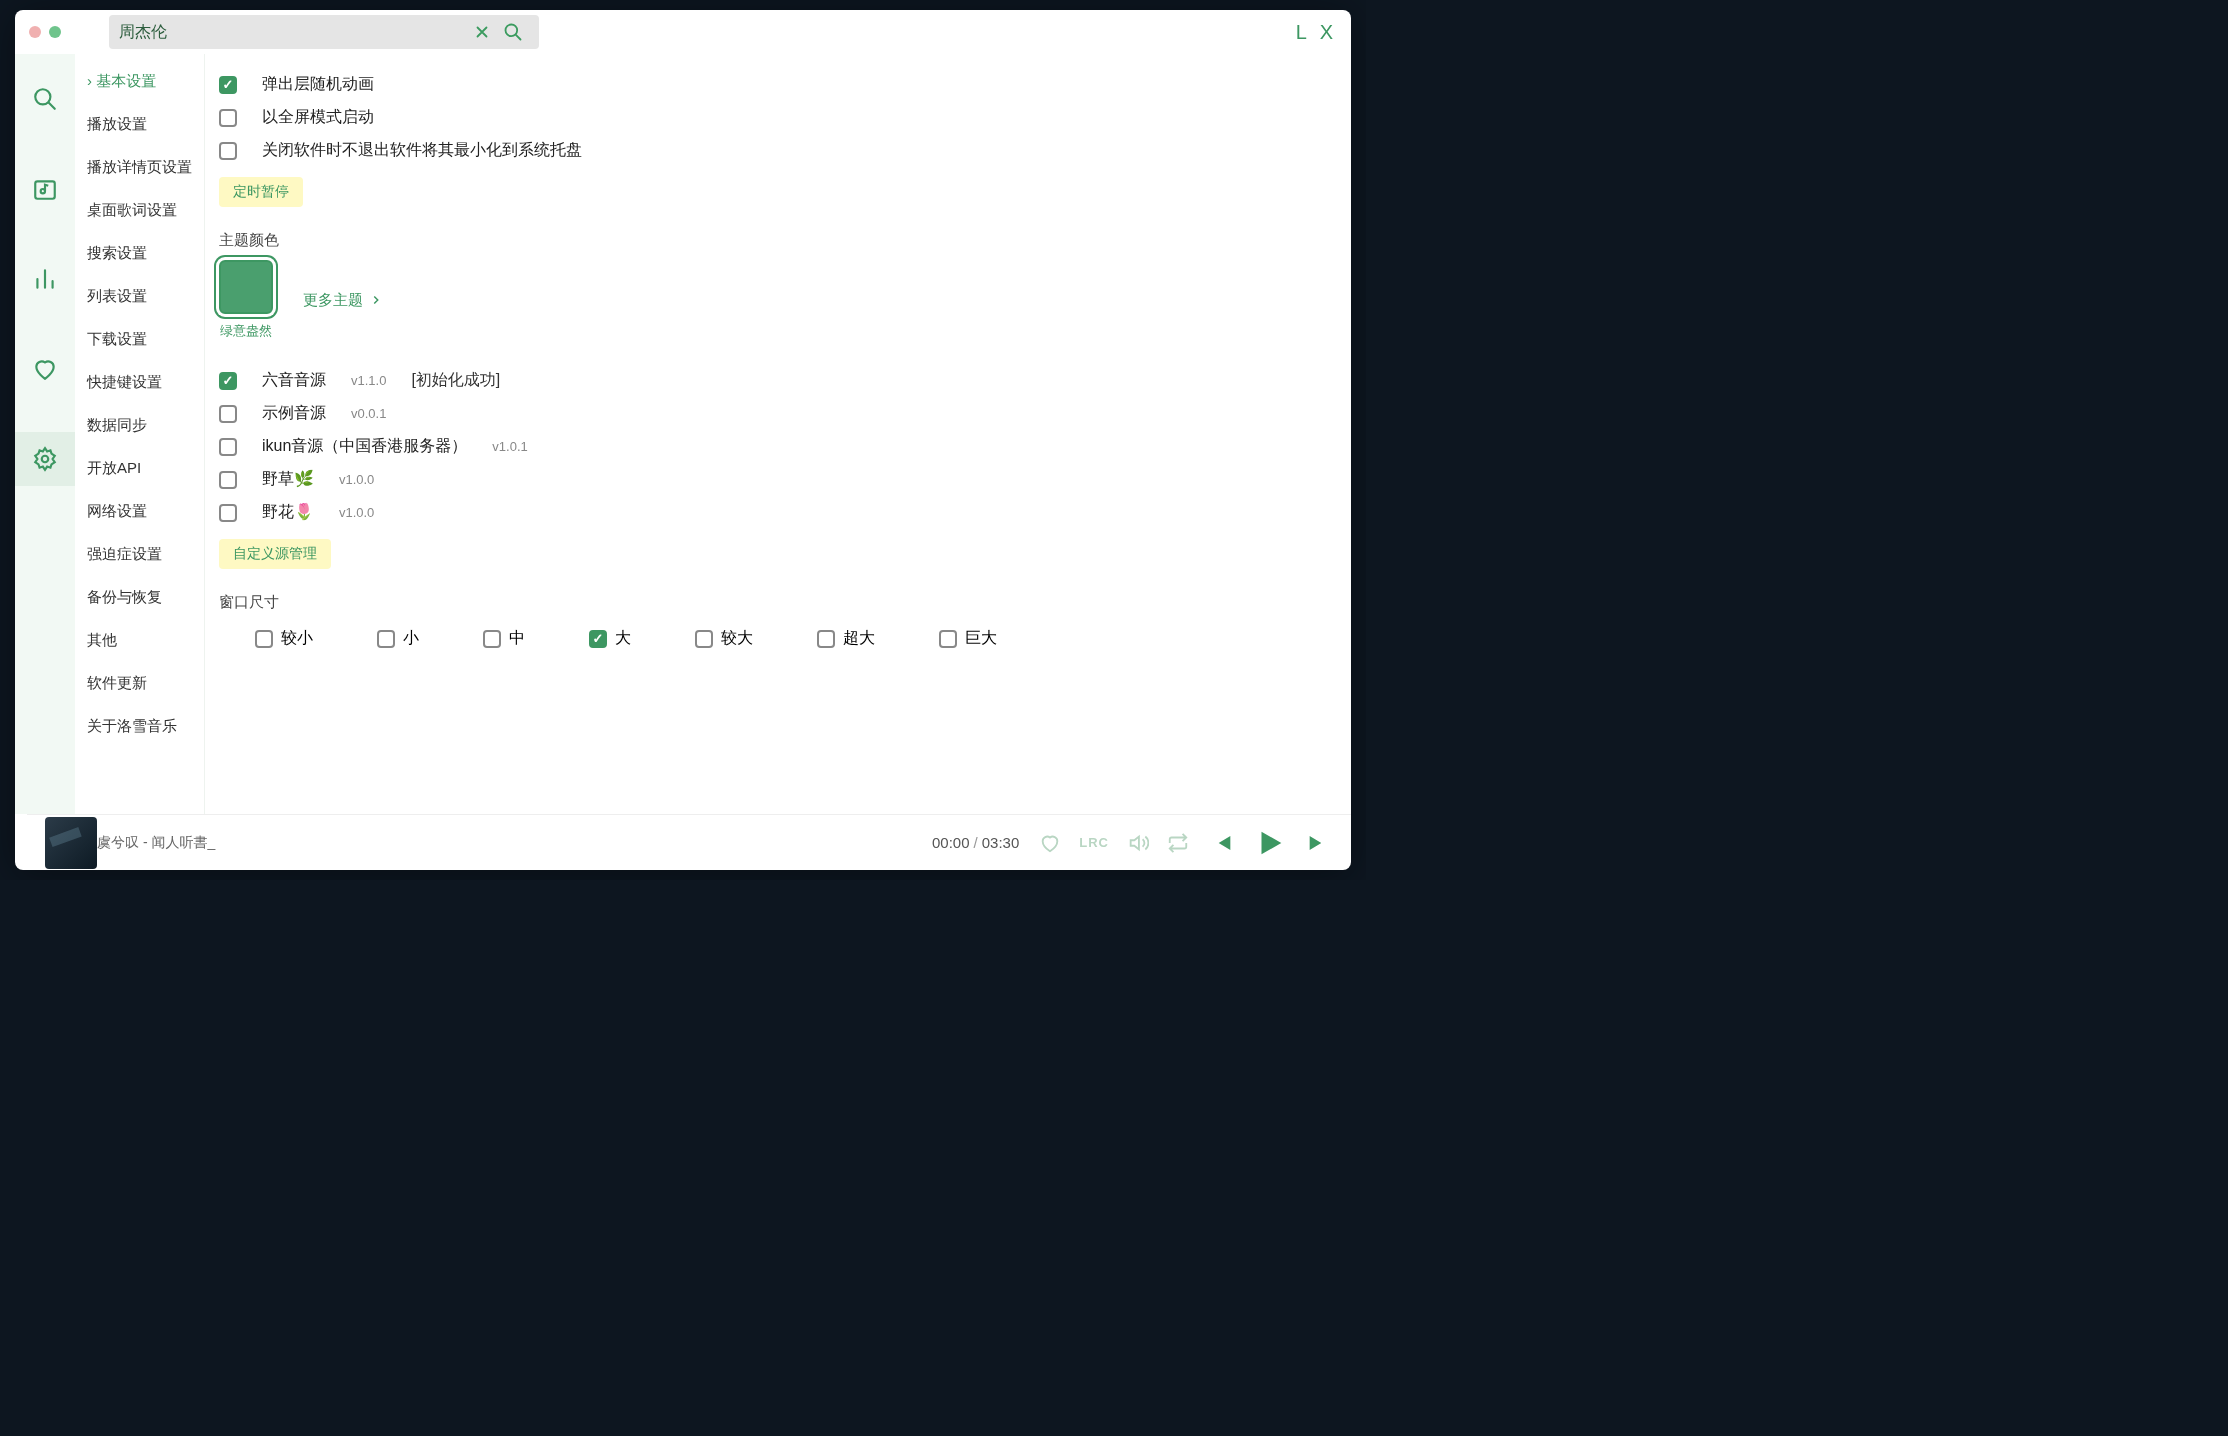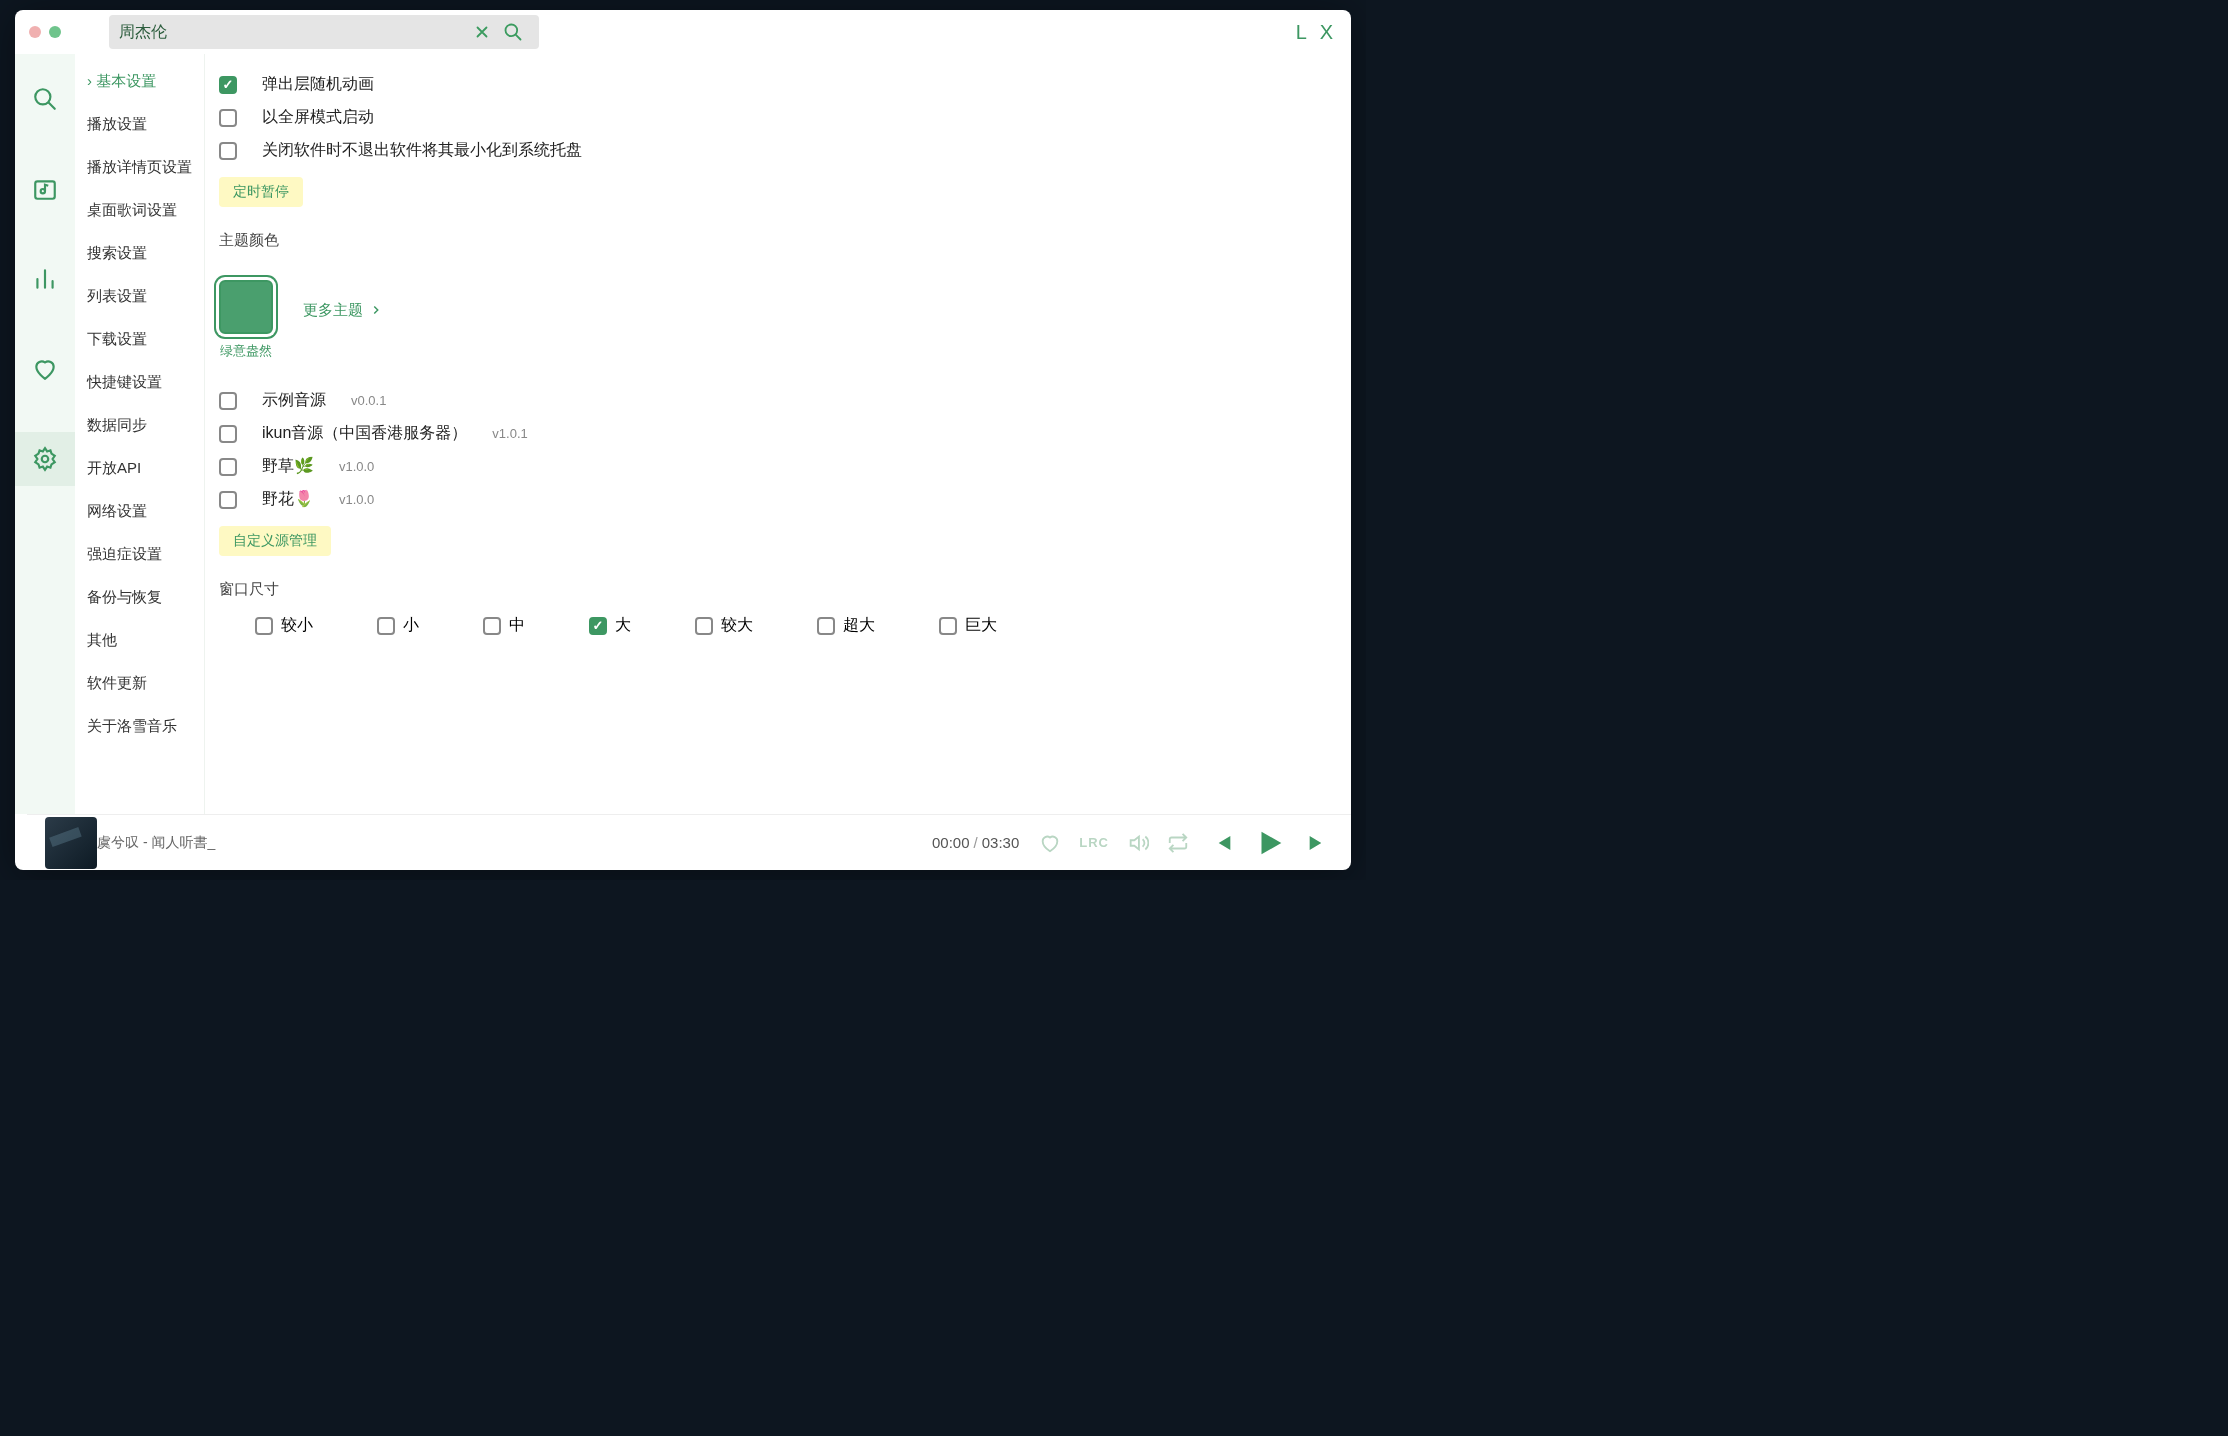--- a/index.html
+++ b/index.html
@@ -155,21 +155,21 @@
   border-radius: 4px;
   margin-top: 10px;
   cursor: pointer;
 }
 .theme-row {
   display: flex;
   align-items: center;
   gap: 30px;
   margin-top: 8px;
 }
-.theme-swatch { text-align: center; margin-top: 20px; }
+.theme-swatch { text-align: center; }
 .theme-swatch .sw {
   width: 54px;
   height: 54px;
   background: #4a9f6e;
   border-radius: 6px;
   border: 2px solid #3d9762;
   box-shadow: 0 0 0 3px #fff, 0 0 0 5px #3d9762;
 }
 .theme-swatch .sw-label {
   font-size: 13px;
@@ -332,20 +332,26 @@
             <svg width="14" height="14" viewBox="0 0 24 24" fill="none" stroke="currentColor" stroke-width="2.5">
                 <path d="M9 6l6 6-6 6"></path>
               </svg>
           </div>
         </div>
       </div>
 
       <div class="section">
         <div id="sources-list">
             <div class="check-row">
+              <span class="chk checked"></span>
+              <span>六音音源 </span>
+              <span class="src-ver">v1.1.0</span>
+              <span class="src-status"> [初始化成功]</span>
+            </div>
+            <div class="check-row">
               <span class="chk"></span>
               <span>示例音源 </span>
               <span class="src-ver">v0.0.1</span>
             </div>
             <div class="check-row">
               <span class="chk"></span>
               <span>ikun音源（中国香港服务器） </span>
               <span class="src-ver">v1.0.1</span>
             </div>
             <div class="check-row">

